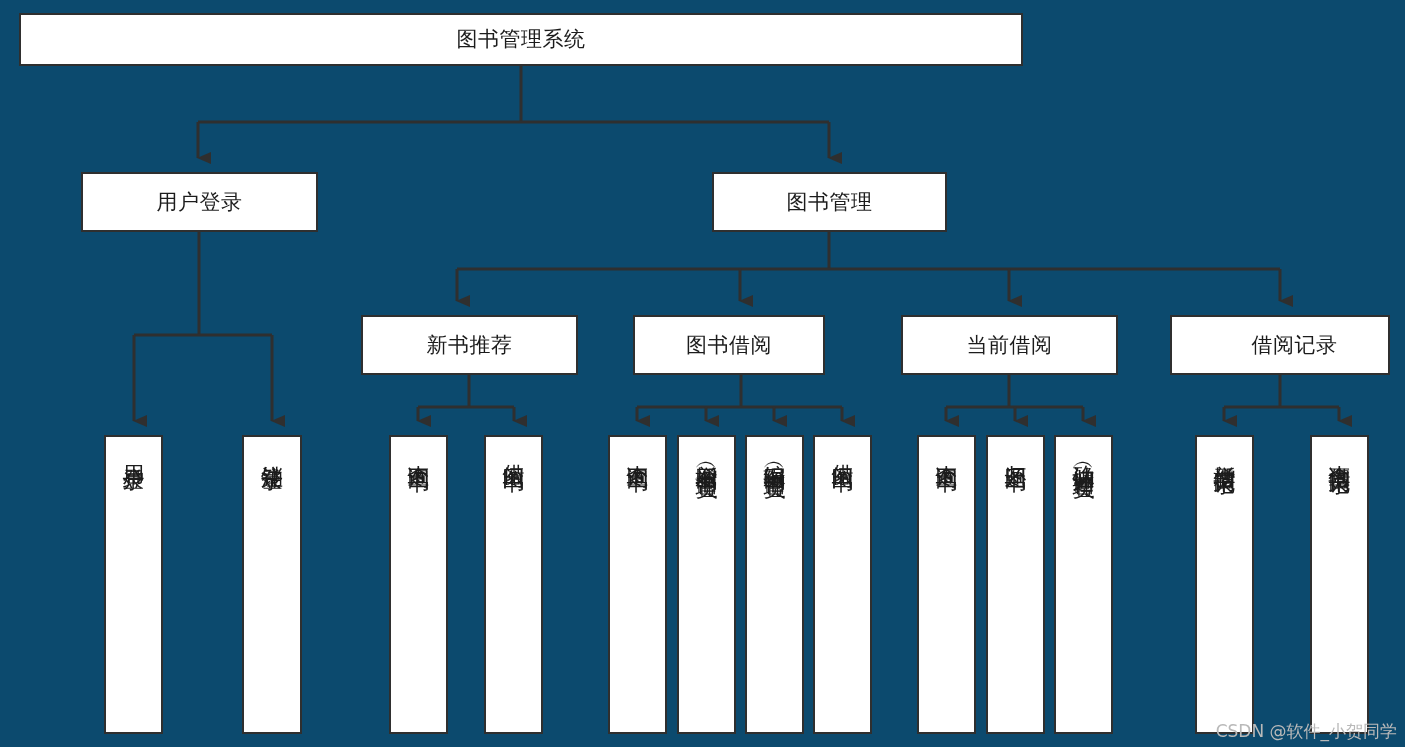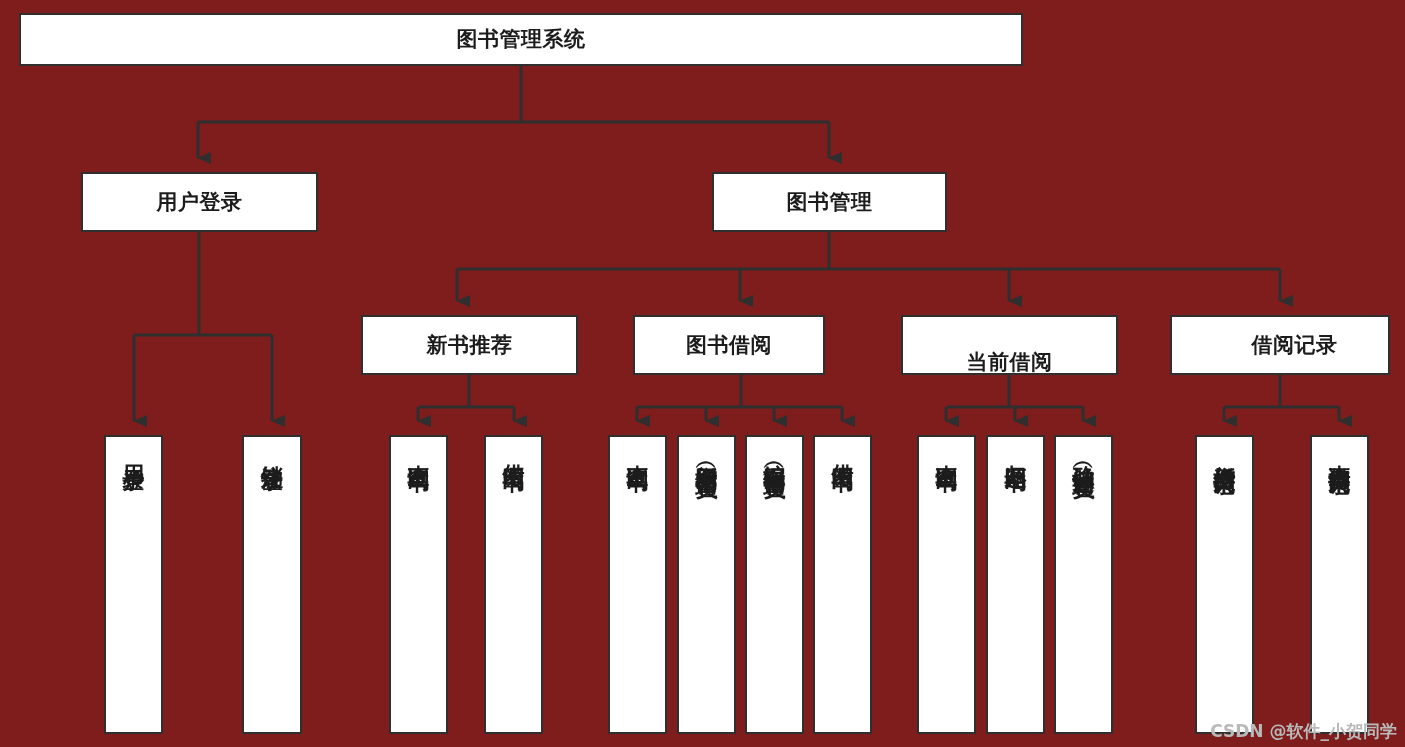--- a/index.html
+++ b/index.html
@@ -63,21 +63,21 @@
     font-size: 17px;
     color: #b9b9b9;
     z-index: 5;
     white-space: nowrap;
     font-family: "DejaVu Sans", "Liberation Sans", sans-serif;
   }
 </style>
 </head>
 <body>
 
-<div id="canvas" style="background: #7f1d1d; font-weight: bold;">
+<div id="canvas" style="background: #0c4a6e;">
 
   <svg id="wires" viewBox="0 0 1405 747" xmlns="http://www.w3.org/2000/svg">
     <defs>
       <marker id="arrow" viewBox="0 0 12 14" refX="6" refY="13" markerWidth="12" markerHeight="14" orient="auto" markerUnits="userSpaceOnUse">
         <path d="M 0 0 L 12 0 L 6 14 Z" fill="#2f2f2f"></path>
       </marker>
     </defs>
 
     <g stroke="#2f2f2f" stroke-width="3" fill="none" stroke-linecap="butt">
 
@@ -133,21 +133,21 @@
   <div class="node horiz" style="left: 361px; top: 315px; width: 217px; height: 60px; border-color: rgb(47, 47, 47); background: rgb(255, 255, 255);">
     <span class="lbl" style="color: rgb(28, 28, 28);">新书推荐</span>
   </div>
 
   <div class="node horiz" style="left: 712px; top: 172px; width: 235px; height: 60px; border-color: rgb(47, 47, 47); background: rgb(255, 255, 255);">
     <span class="lbl" style="color: rgb(28, 28, 28);">图书管理</span>
   </div>
   <div class="node horiz" style="left: 633px; top: 315px; width: 192px; height: 60px; border-color: rgb(47, 47, 47); background: rgb(255, 255, 255);">
     <span class="lbl" style="color: rgb(28, 28, 28);">图书借阅</span>
   </div>
-  <div class="node horiz" style="left: 901px; top: 315px; width: 217px; height: 60px; border-color: rgb(47, 47, 47); background: rgb(255, 255, 255); align-items: flex-end;">
+  <div class="node horiz" style="left: 901px; top: 315px; width: 217px; height: 60px; border-color: rgb(47, 47, 47); background: rgb(255, 255, 255);">
     <span class="lbl" style="color: rgb(28, 28, 28);">当前借阅</span>
   </div>
   <div class="node horiz" style="left: 1170px; top: 315px; width: 220px; height: 60px; border-color: rgb(47, 47, 47); background: rgb(255, 255, 255);">
     <span class="lbl" style="color: rgb(28, 28, 28); margin-left: 29px;">借阅记录</span>
   </div>
 
   <div class="node vert" style="left: 104px; top: 435px; width: 59px; height: 299px; border-color: rgb(47, 47, 47); background: rgb(255, 255, 255);">
     <span class="lbl" style="color: rgb(28, 28, 28);">用户登录</span>
   </div>
   <div class="node vert" style="left: 242px; top: 435px; width: 60px; height: 299px; border-color: rgb(47, 47, 47); background: rgb(255, 255, 255);">

